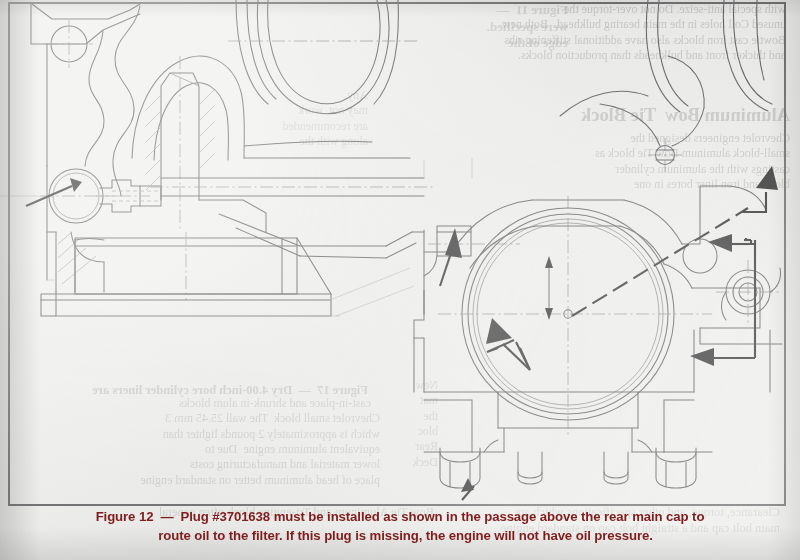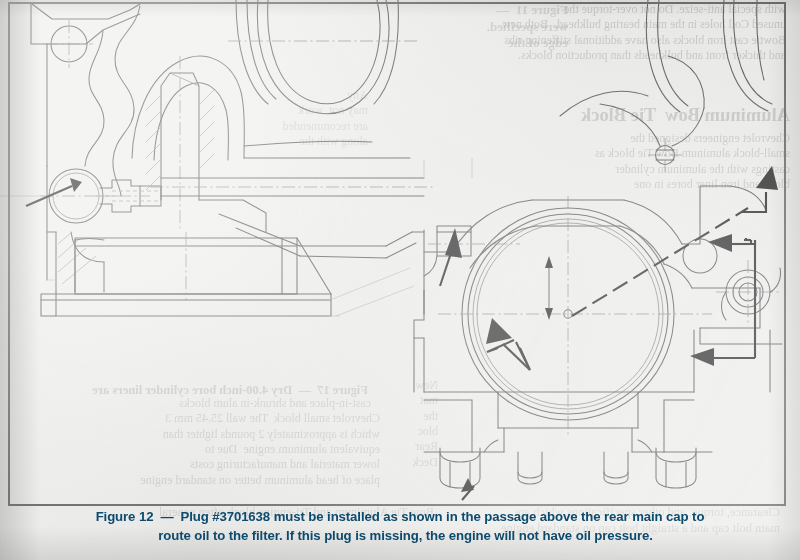--- a/index.html
+++ b/index.html
@@ -48,21 +48,21 @@
     border:2px solid #58585a;
     background:transparent;
   }
 
   #svgwrap{position:absolute;left:0;top:0;width:800px;height:505px;}
   svg{display:block;}
 
   
   #caption{
     position:absolute;left:0;top:508px;width:800px;
-    text-align:center;color:#0c4a6e;
+    text-align:center;color:#7f1d1d;
     font-size:13.2px;font-weight:bold;line-height:1.42;
     letter-spacing:-.1px;
   }
   #caption .l2{display:block;padding-left:11px;}
 </style>
 </head>
 <body>
 
 <div id="page">
 

